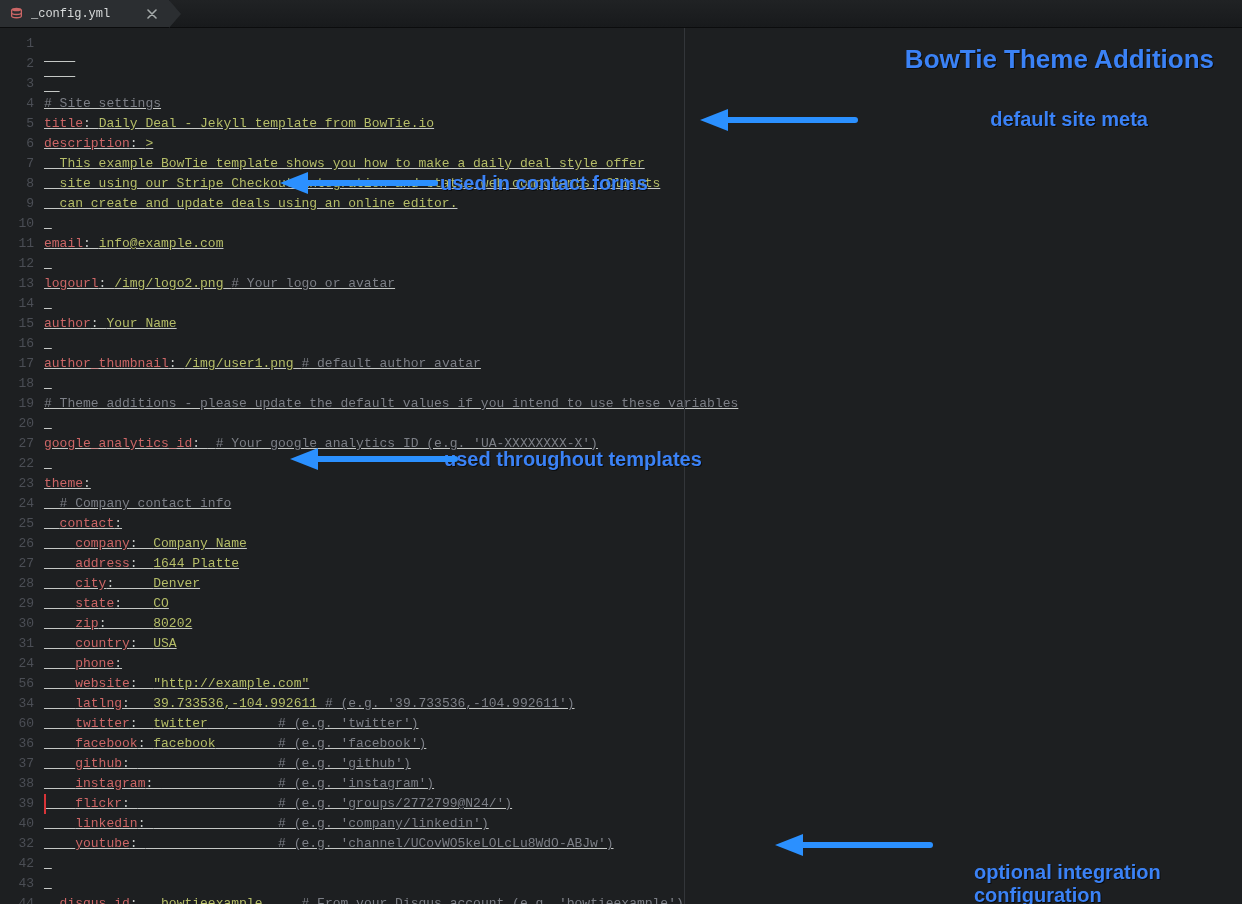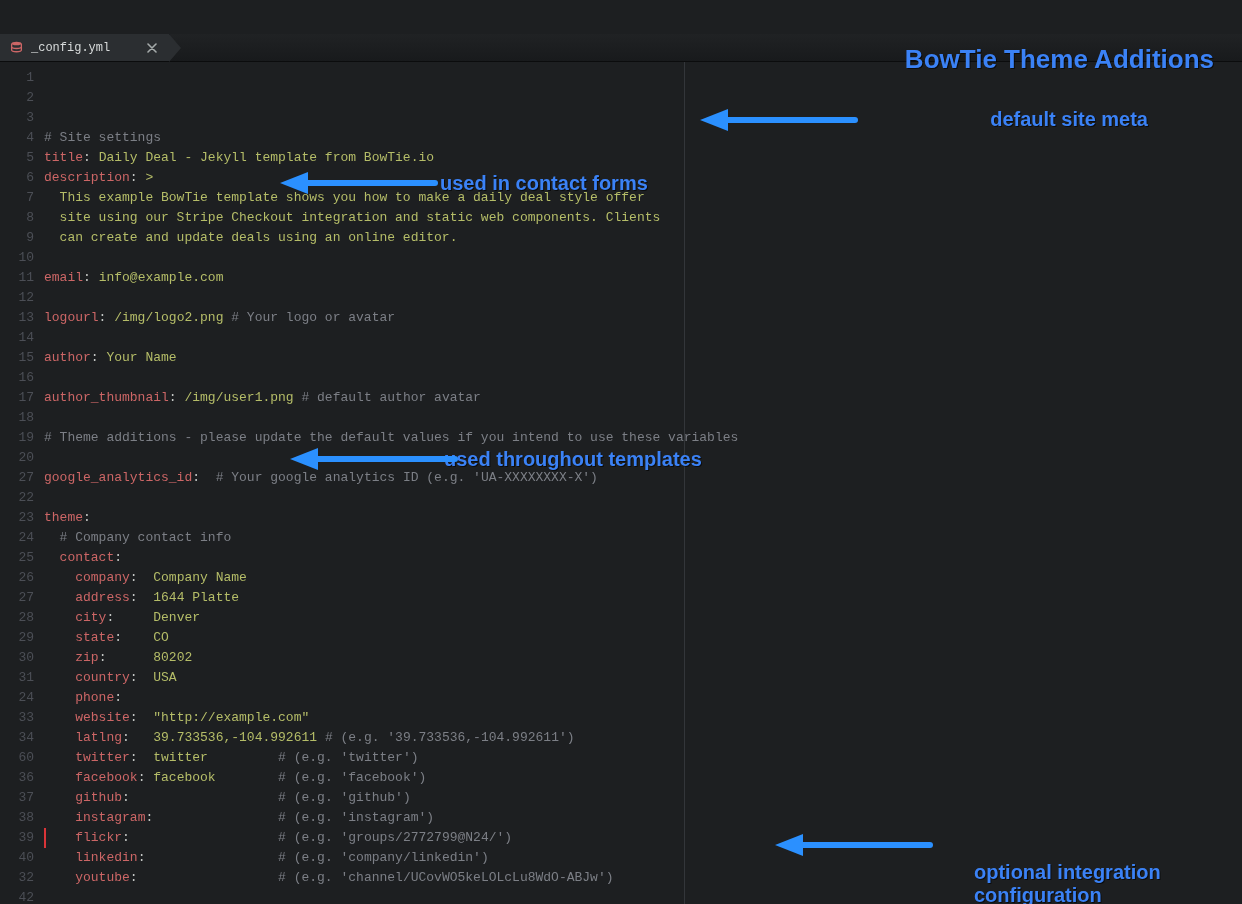--- a/index.html
+++ b/index.html
@@ -12,21 +12,20 @@
     height: 904px;
     overflow: hidden;
     position: relative;
   }
   .tabbar {
     height: 28px;
     background: linear-gradient(#202224, #181a1c);
     border-bottom: 1px solid #0b0c0d;
     display: flex;
     align-items: stretch;
-    margin-top: 34px;
   }
   .tab {
     display: flex;
     align-items: center;
     padding: 0 10px 0 10px;
     background: #2b2e31;
     border-right: 1px solid #14161a;
     color: #d8dbdb;
     gap: 8px;
     min-width: 170px;
@@ -63,20 +62,21 @@
     padding-right: 10px;
     padding-top: 6px;
     user-select: none;
   }
   .gutter div { height: 20px; line-height: 20px; }
   .code {
     flex: 1;
     padding-top: 6px;
     position: relative;
     white-space: pre;
+    text-decoration: underline;
   }
   .code .line { height: 20px; line-height: 20px; }
   .ruler {
     position: absolute;
     top: 0;
     bottom: 0;
     left: 640px;
     width: 1px;
     background: #33363a;
   }
@@ -158,21 +158,21 @@
       <div>23</div>
       <div>24</div>
       <div>25</div>
       <div>26</div>
       <div>27</div>
       <div>28</div>
       <div>29</div>
       <div>30</div>
       <div>31</div>
       <div>24</div>
-      <div>33</div>
+      <div>56</div>
       <div>34</div>
       <div>60</div>
       <div>36</div>
       <div>37</div>
       <div>38</div>
       <div>39</div>
       <div>40</div>
       <div>32</div>
       <div>42</div>
       <div>43</div>

